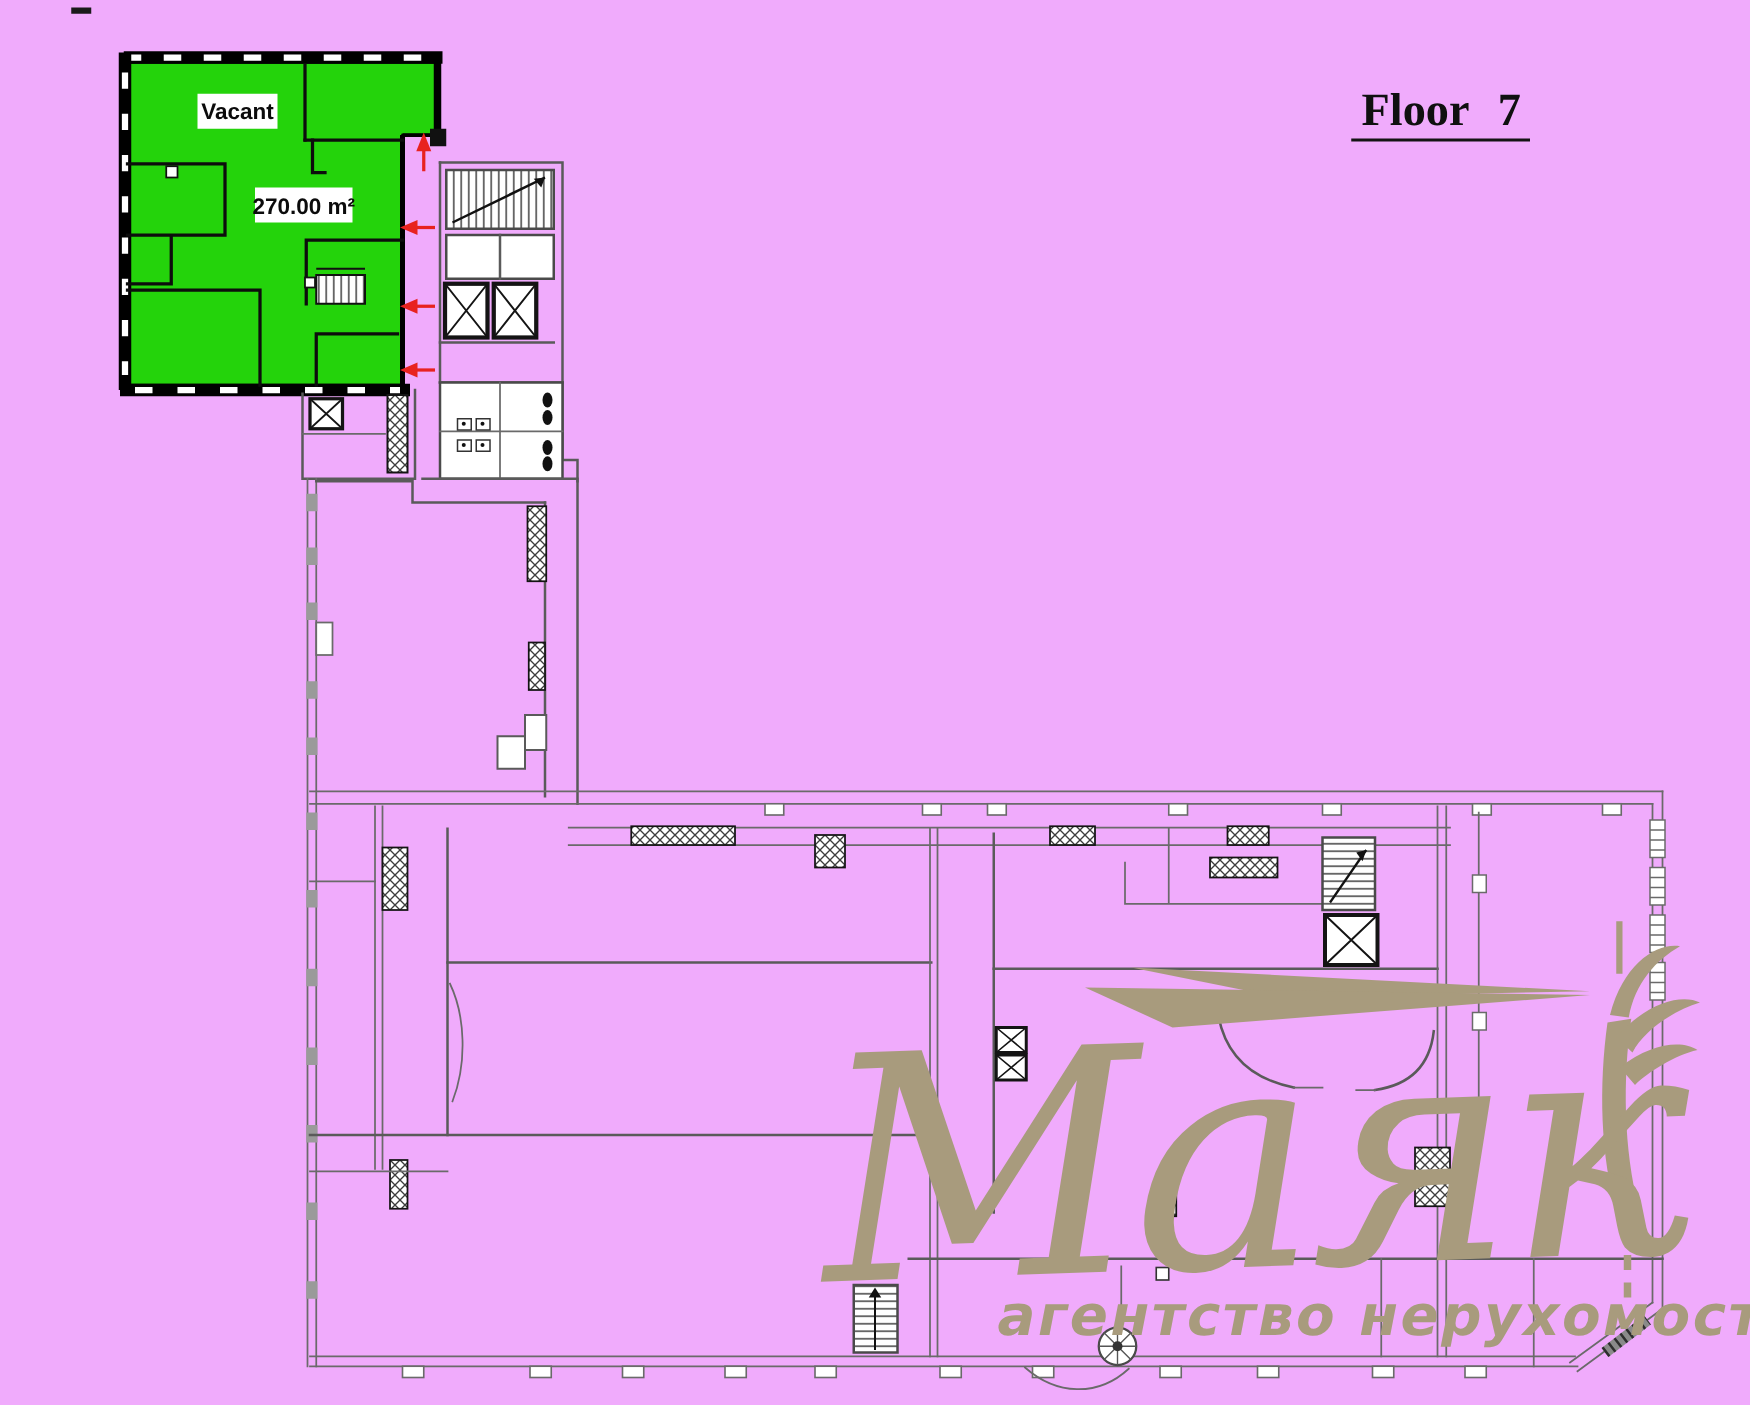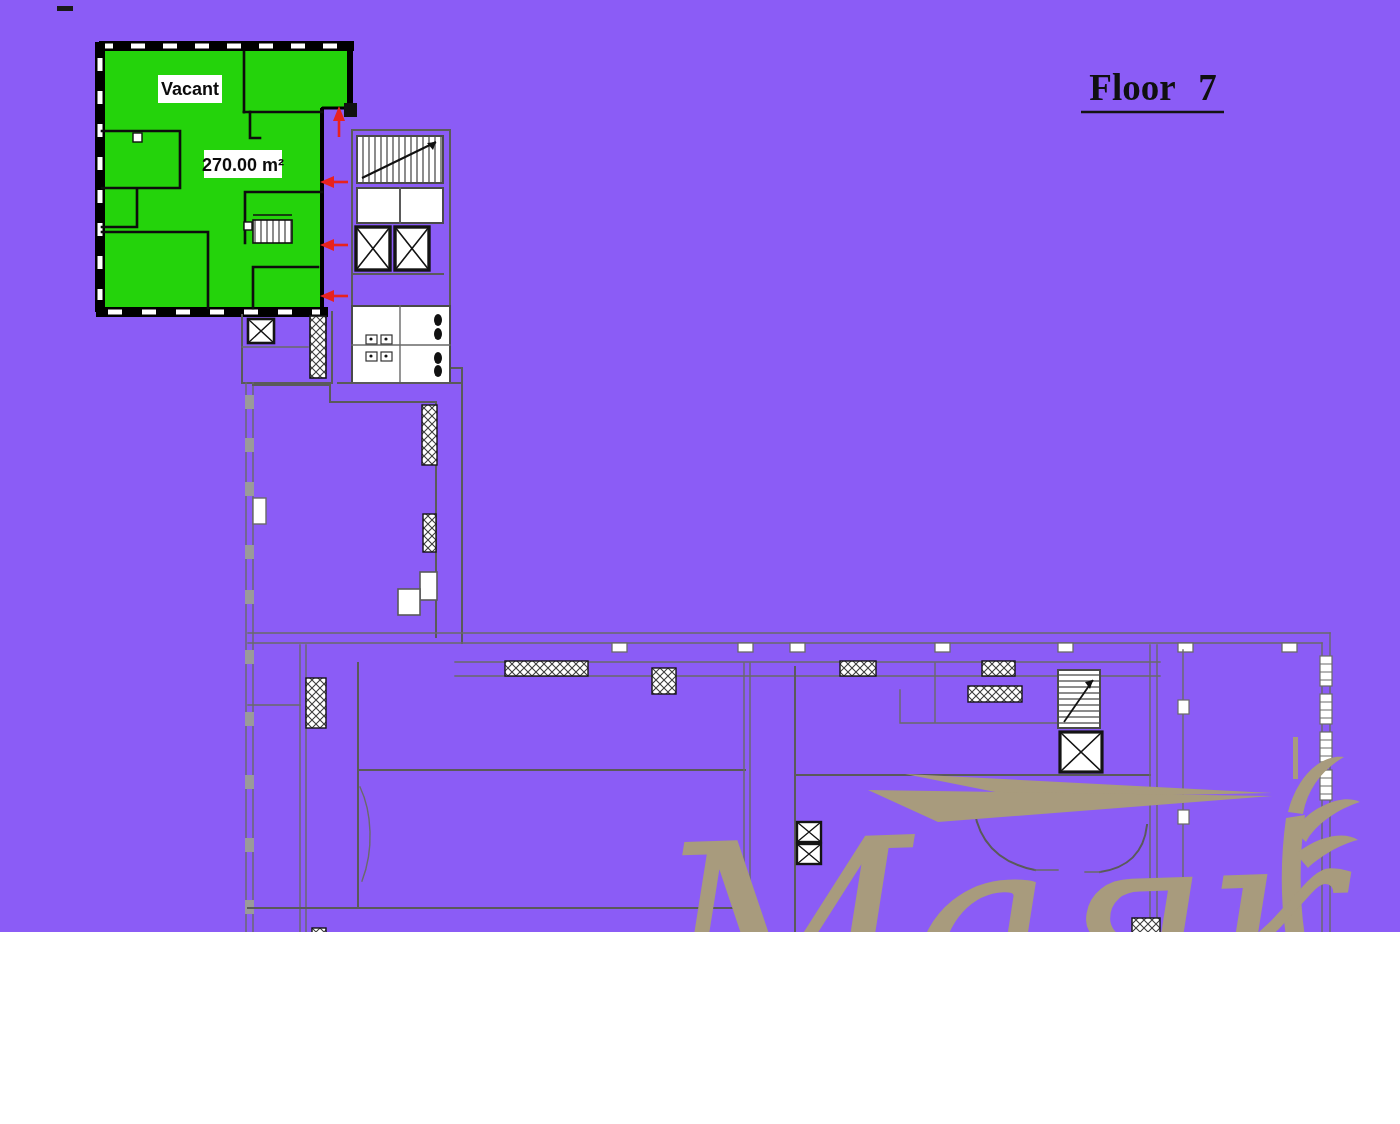--- a/index.html
+++ b/index.html
@@ -1,16 +1,16 @@
 <!DOCTYPE html>
 <html><head>
 <meta charset="utf-8">
 <style>
   html,body{margin:0;padding:0;background:#ffffff;}
-  .stage{position:relative;width:1400px;height:932px;background:#8b5cf6;overflow:hidden;
+  .stage{position:relative;width:1400px;height:1124px;background:#f0abfc;overflow:hidden;
          font-family:"Liberation Sans", sans-serif;text-align:center;}
   svg text{user-select:none;}
   
   .w  {stroke:#5a5a5a;stroke-width:2;fill:none;stroke-linecap:square;}
   .w1 {stroke:#6a6a6a;stroke-width:1.4;fill:none;stroke-linecap:square;}
   .gi {stroke:#0d0d0d;stroke-width:2.6;fill:none;stroke-linecap:square;}
   .chip{fill:#ffffff;}
   .lbl{font-family:"Liberation Sans", sans-serif;font-weight:bold;fill:#0b0b0b;}
   .title-text{font-family:"Liberation Serif", serif;font-weight:bold;fill:#101010;}
   .wm{fill:#a89b7d;}

